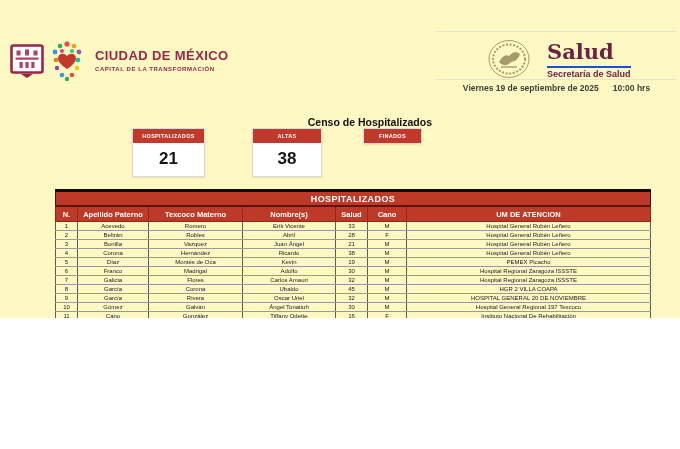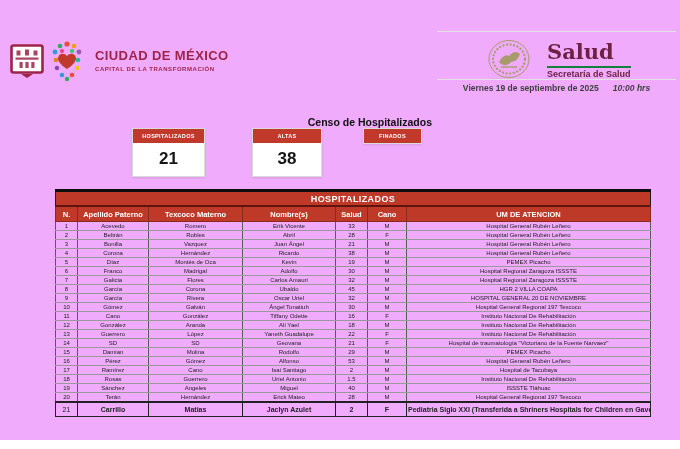--- a/index.html
+++ b/index.html
@@ -1,37 +1,37 @@
 <!DOCTYPE html>
 <html><head>
 <meta charset="utf-8">
 <style>
   html,body { margin:0; padding:0; background:#ffffff; }
   body { width:680px; height:449px; font-family:"Liberation Sans", sans-serif; }
-  .page { position:relative; width:680px; height:440px; background:#f0abfc; overflow:hidden; }
+  .page { position:relative; width:680px; height:318px; background:#fef9c3; overflow:hidden; }
 
   
   .hairline { position:absolute; border-top:1px solid #e2e2e2; width:239px; left:437px; }
   .hl-top { top:31px; }
   .hl-mid { top:79px; }
 
   .cdmx-shield { position:absolute; left:10px; top:44px; }
   .cdmx-heart  { position:absolute; left:50px; top:40px; }
   .cdmx-text   { position:absolute; left:95px; top:48px; color:#9d2449; }
   .cdmx-title  { font-size:13px; font-weight:bold; letter-spacing:.4px; }
   .cdmx-sub    { font-size:6px; font-weight:bold; letter-spacing:.55px; margin-top:3px; }
 
   .mx-seal     { position:absolute; left:483px; top:39px; }
   .salud-block { position:absolute; left:547px; top:38px; color:#6e2143; }
   .salud-title { font-family:"DejaVu Serif", serif; font-weight:bold; font-size:21px; line-height:27px; }
-  .salud-sub   { font-size:9px; font-weight:bold; border-top:2px solid #15803d; padding-top:1px; margin-top:1px; }
+  .salud-sub   { font-size:9px; font-weight:bold; border-top:2px solid #1d4ed8; padding-top:1px; margin-top:1px; }
 
   .date-line { position:absolute; left:437px; top:83px; width:239px; text-align:center;
                font-size:8.5px; font-weight:bold; color:#3d3d3d; }
-  .date-line .time { margin-left:14px;font-style:italic; }
+  .date-line .time { margin-left:14px; }
 
   
   .doc-title { position:absolute; left:120px; top:116px; width:312px; text-align:right;
                font-size:10.5px; font-weight:bold; color:#101010; }
   .stat-card { position:absolute; top:128px; background:#fff; border:1px solid #dadada;
                box-shadow:0 1px 2px rgba(0,0,0,.10); }
   .stat-1 { left:132px; width:71px; }
   .stat-2 { left:252px; width:68px; }
   .stat-3 { left:363px; width:57px; }
   .stat-head { background:#c0392b; color:#fff; font-size:5.5px; font-weight:bold; text-align:center;

